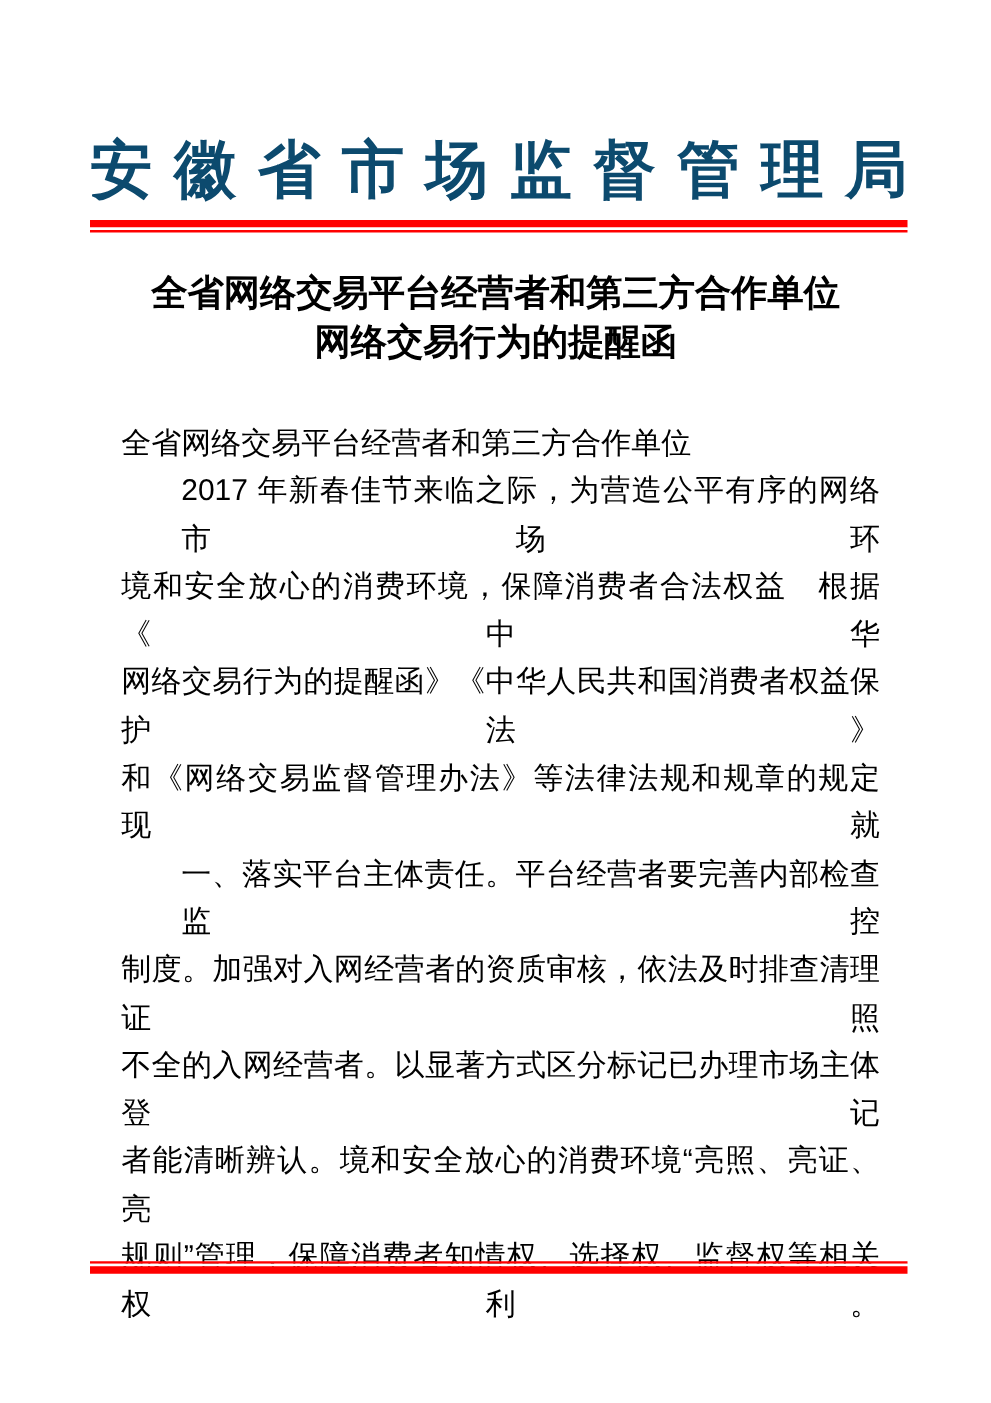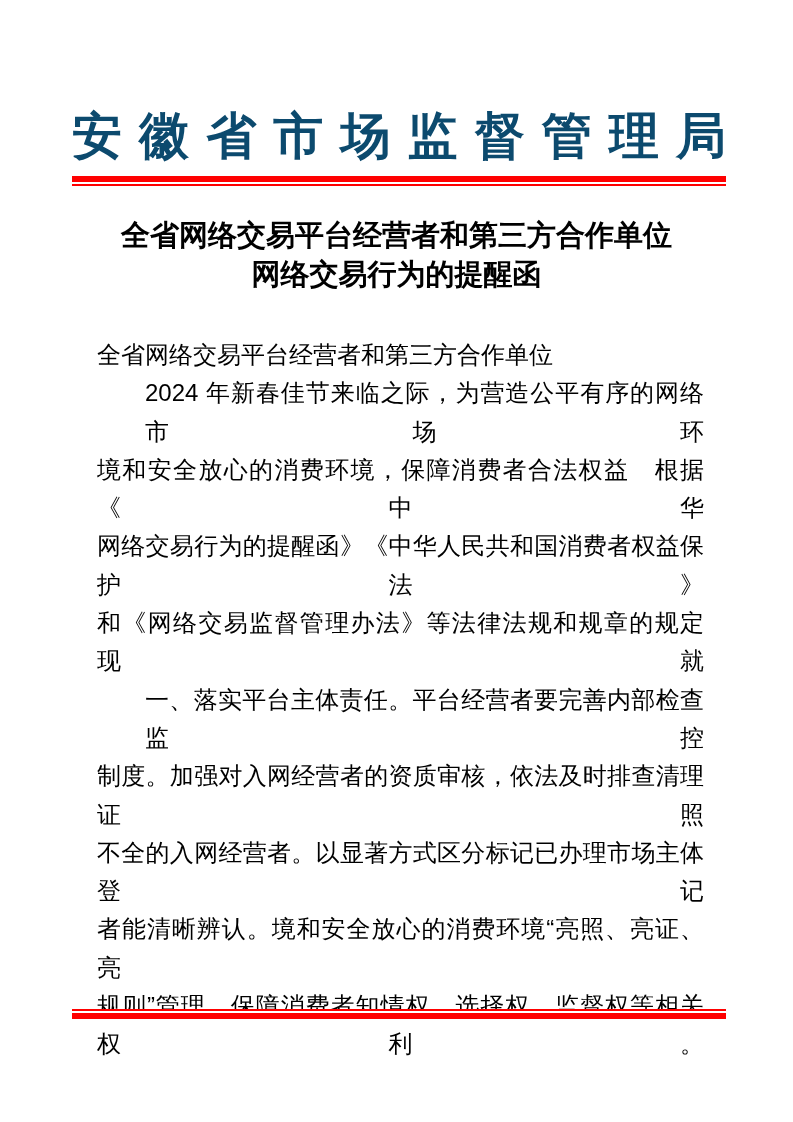--- a/index.html
+++ b/index.html
@@ -78,21 +78,21 @@
     <div class="rule-thin"></div>
   </div>
 
   <div class="doc-title">
     <div>全省网络交易平台经营者和第三方合作单位</div>
     <div>网络交易行为的提醒函</div>
   </div>
 
   <div class="body-block" id="body-lines">
       <div class="bline noj">全省网络交易平台经营者和第三方合作单位</div>
-      <div class="bline ind">2024 年新春佳节来临之际，为营造公平有序的网络市场环</div>
+      <div class="bline ind">2017 年新春佳节来临之际，为营造公平有序的网络市场环</div>
       <div class="bline">境和安全放心的消费环境，保障消费者合法权益　根据《中华</div>
       <div class="bline">网络交易行为的提醒函》《中华人民共和国消费者权益保护法》</div>
       <div class="bline">和《网络交易监督管理办法》等法律法规和规章的规定　现就</div>
       <div class="bline ind">一、落实平台主体责任。平台经营者要完善内部检查监控</div>
       <div class="bline">制度。加强对入网经营者的资质审核，依法及时排查清理证照</div>
       <div class="bline">不全的入网经营者。以显著方式区分标记已办理市场主体登记</div>
       <div class="bline">者能清晰辨认。境和安全放心的消费环境“亮照、亮证、亮</div>
       <div class="bline">规则”管理，保障消费者知情权、选择权、监督权等相关权利。</div>
     </div>
 

